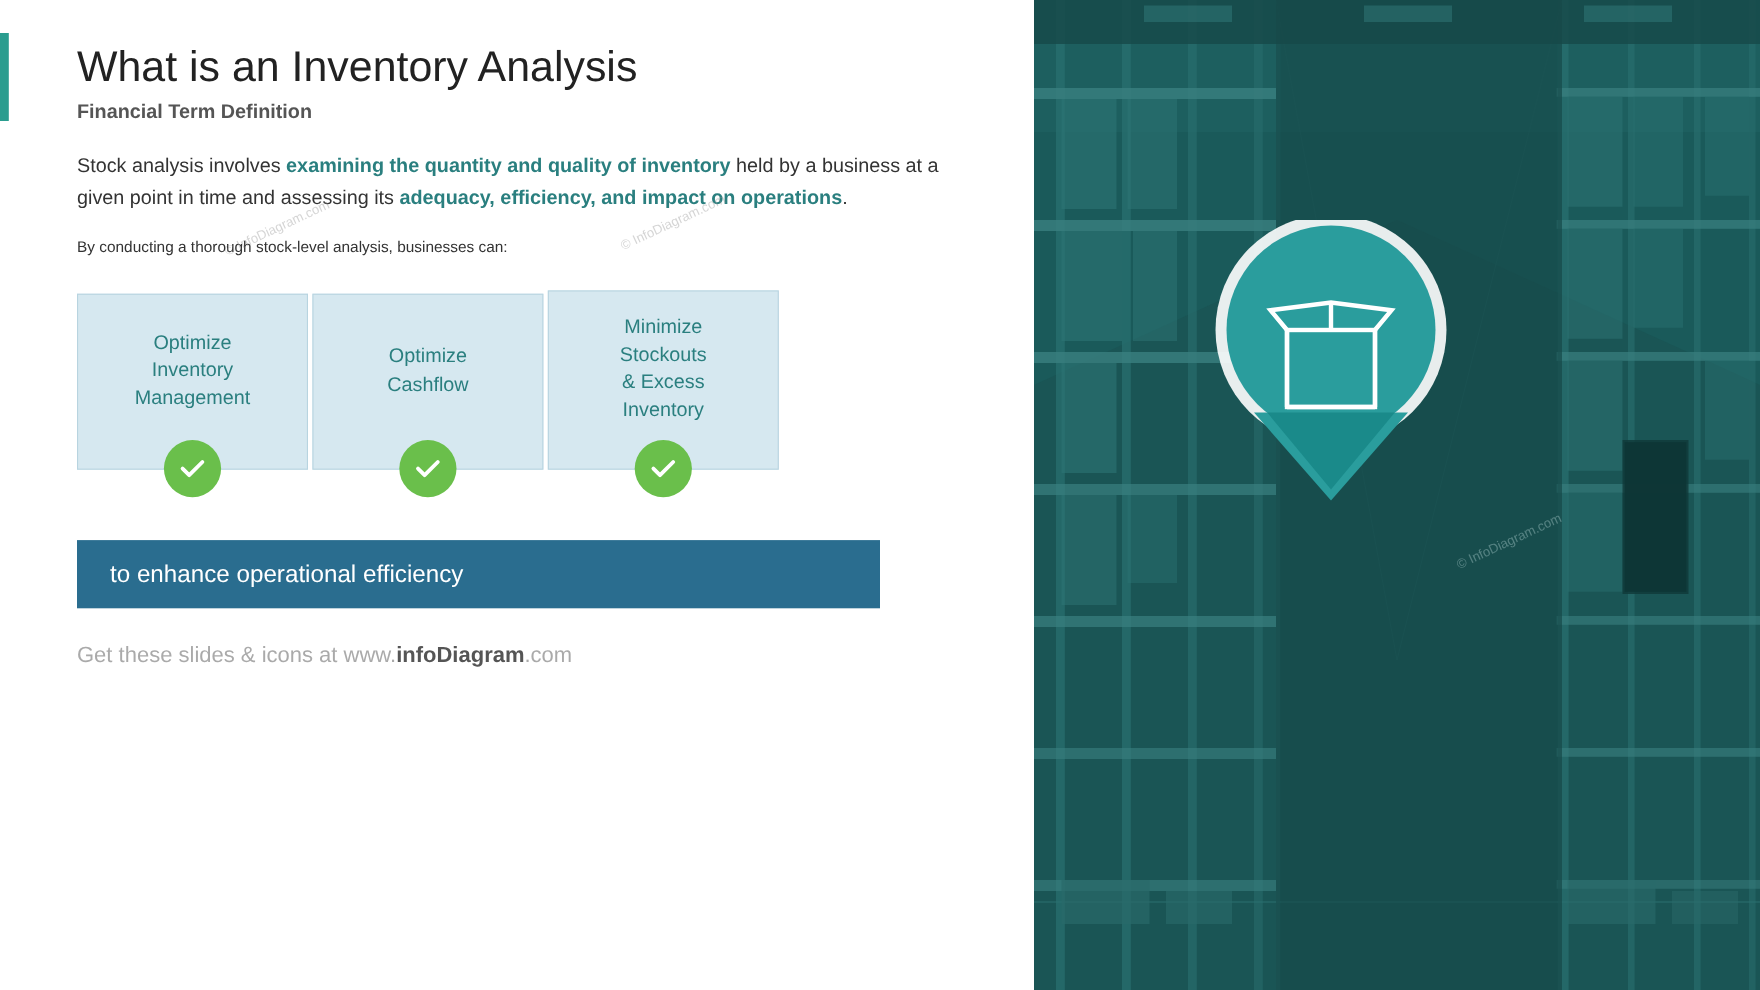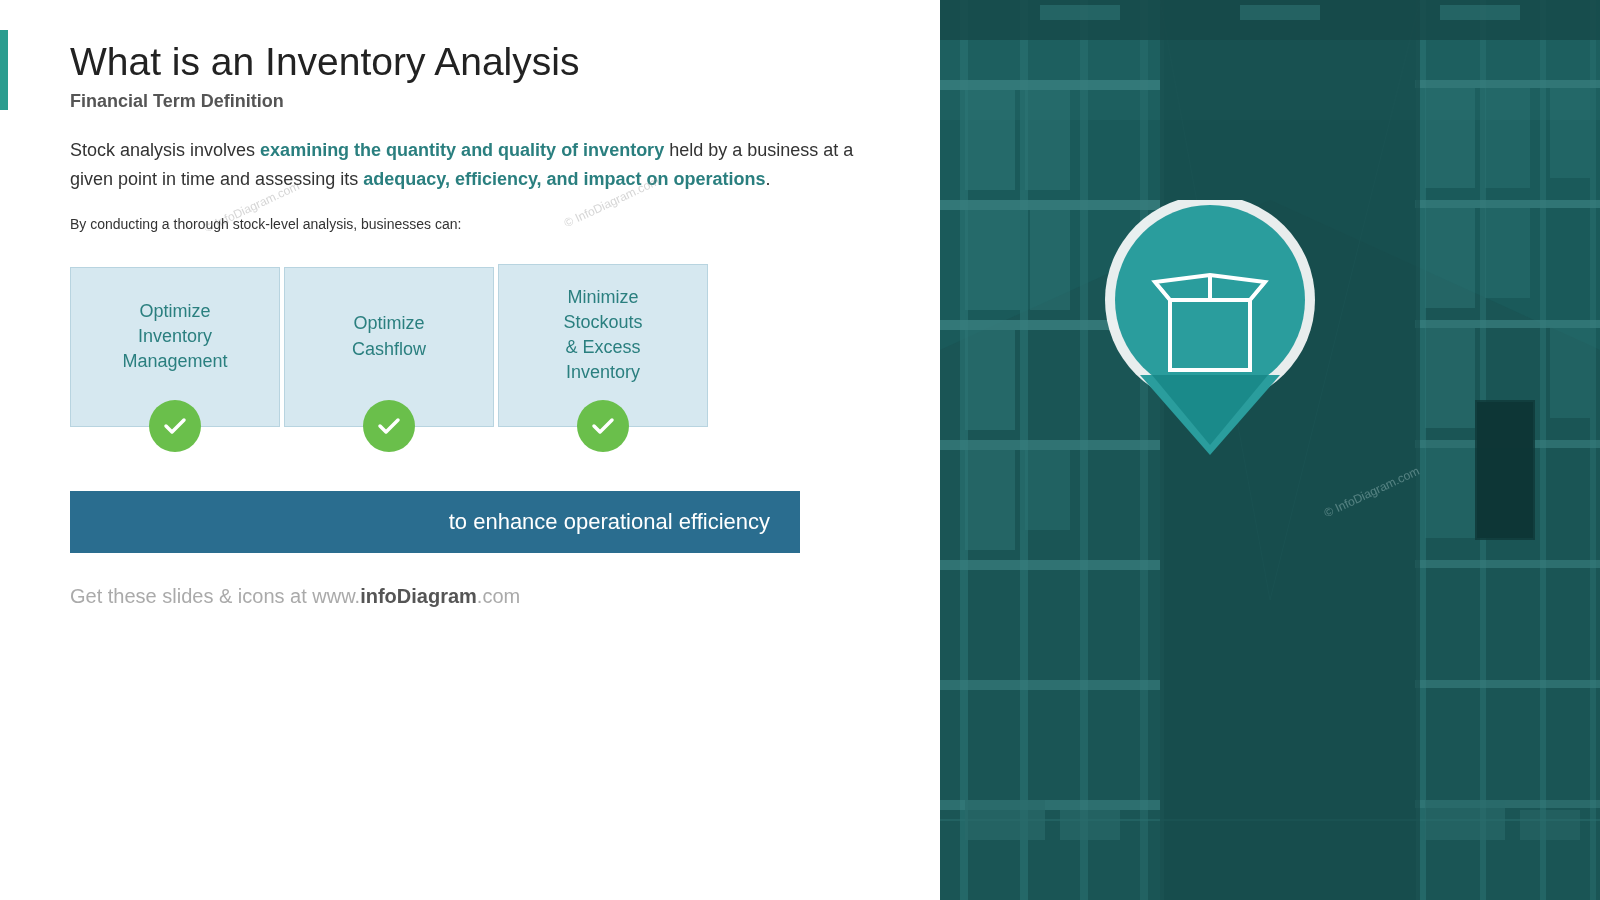--- a/index.html
+++ b/index.html
@@ -113,21 +113,21 @@
     }
 
     .check-circle svg {
       width: 28px;
       height: 28px;
     }
 
     .banner {
       background: #2a6d8f;
       color: #fff;
-      text-align: right;
+      text-align: left;
       font-size: 22px;
       padding: 18px 30px;
       width: 730px;
       margin-top: 36px;
     }
 
     .footer {
       margin-top: auto;
       font-size: 20px;
       color: #aaa;

